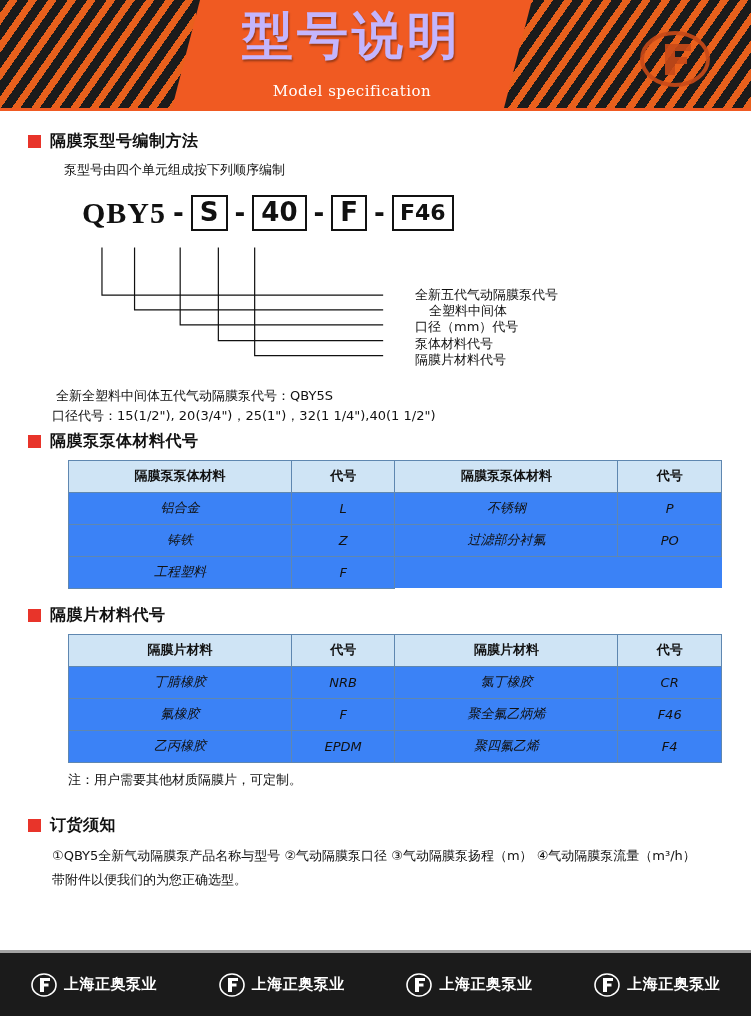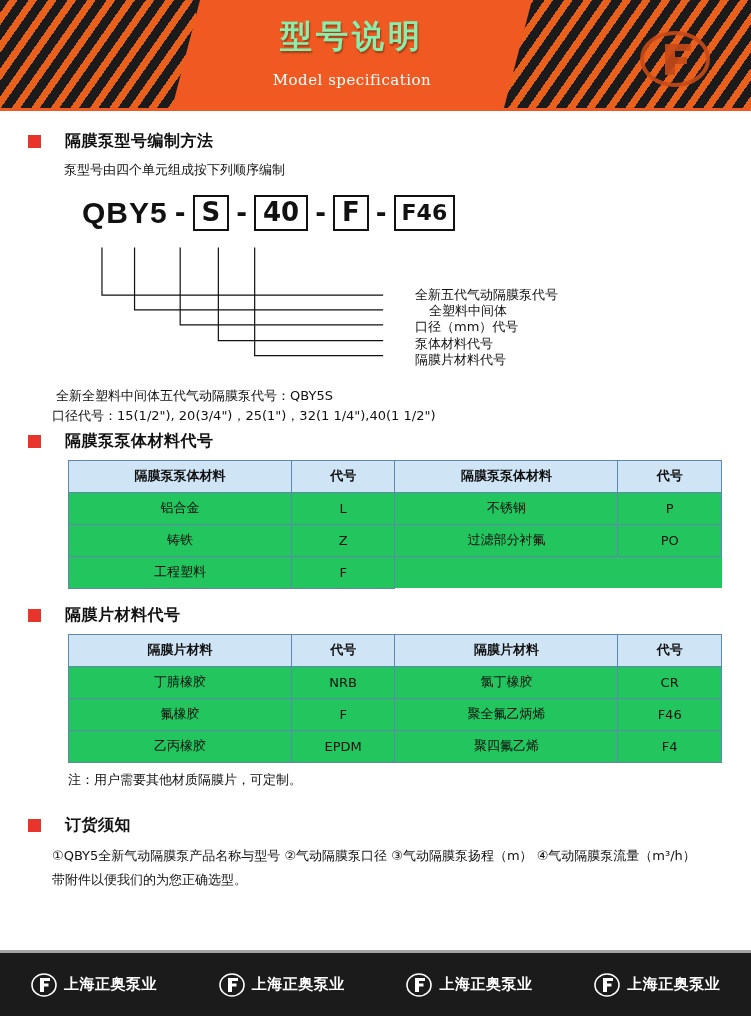--- a/index.html
+++ b/index.html
@@ -39,23 +39,23 @@
   }
   .header .center-banner-inner {
     position:absolute;
     left: 172px; top:0; width:360px; height:108px;
     z-index: 4;
     display:flex; flex-direction:column;
     align-items:center; justify-content:center;
   }
   .header .title-cn {
     font-family: "DejaVu Sans", sans-serif;
-    font-size: 32px;
+    font-size: 51px;
     font-weight: bold;
-    color: #86efac;
+    color: #c4b5fd;
     letter-spacing: 4px;
     text-shadow: 1px 2px 2px rgba(0,0,0,.35);
     line-height: 1.1;
   }
   .header .title-en {
     font-family: "DejaVu Serif", "Liberation Serif", serif;
     font-size: 15px;
     color: #ffffff;
     margin-top: 17px;
     letter-spacing: .5px;
@@ -71,21 +71,21 @@
     height: 3px; background: #f05a22;
   }
 
   
   .content {
     position: relative;
     padding: 14px 28px 0 28px;
   }
 
   .sec-head {
-    display:flex; align-items:center; gap:24px;
+    display:flex; align-items:center; gap:9px;
     margin: 6px 0 8px 0;
   }
   .sec-head .bullet {
     width: 13px; height: 13px; background:#e8342a; flex:none;
   }
   .sec-head .sec-title {
     font-size: 16px; font-weight: bold; color:#111;
     letter-spacing:.5px;
   }
 
@@ -101,21 +101,21 @@
     height: 236px;
   }
   .code-row {
     display:flex; align-items:center;
     margin-left: 48px;
     gap: 0px;
     height: 44px;
   }
   .code-txt {
     font-size: 30px; font-weight: bold; color:#111;
-    font-family: Liberation Sans, sans-serif;
+    font-family: Liberation Serif, serif;
     letter-spacing: 1px;
   }
   .code-dash {
     font-size: 26px; font-weight: bold; color:#111;
     padding: 0 7px;
   }
   .code-box {
     border: 2px solid #111;
     padding: 1px 7px 2px 7px;
     font-size: 26px; font-weight: bold; color:#111;
@@ -147,21 +147,21 @@
     border: 1px solid #5f87b0;
     text-align:center;
     height: 32px;
     padding: 2px 4px;
     color:#111;
   }
   table.mat th {
     background: #cfe4f5;
     font-weight: bold;
   }
-  table.mat td { background: #22c55e; }
+  table.mat td { background: #3b82f6; font-style: italic; }
   table.mat col.c1 { width: 215px; }
   table.mat col.c2 { width: 100px; }
   table.mat col.c3 { width: 215px; }
   table.mat col.c4 { width: 100px; }
 
   .tbl-note {
     font-size: 13px; color:#111; margin: 8px 0 0 40px;
   }
 
   

